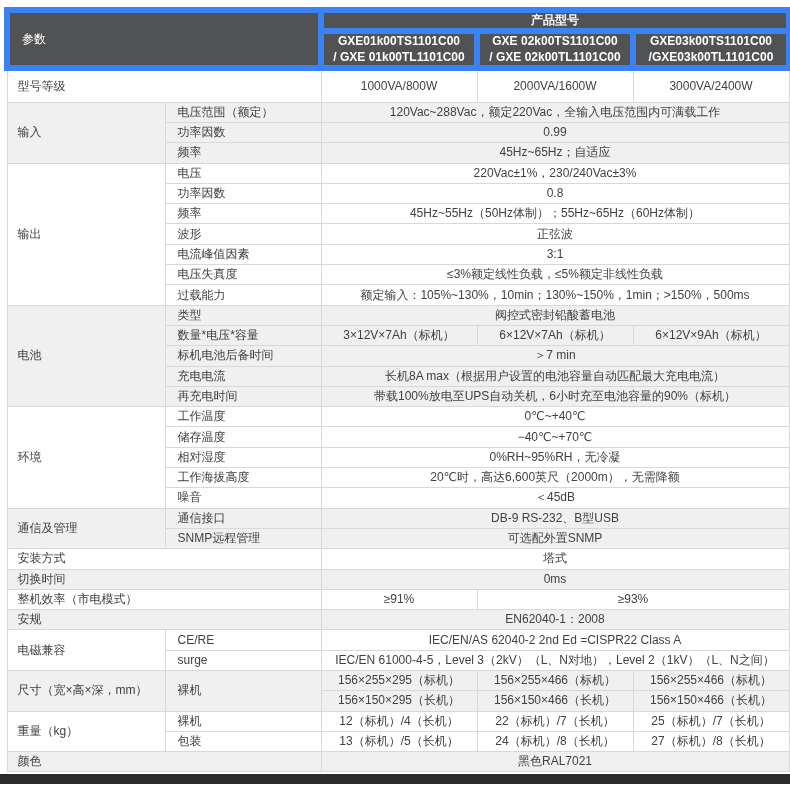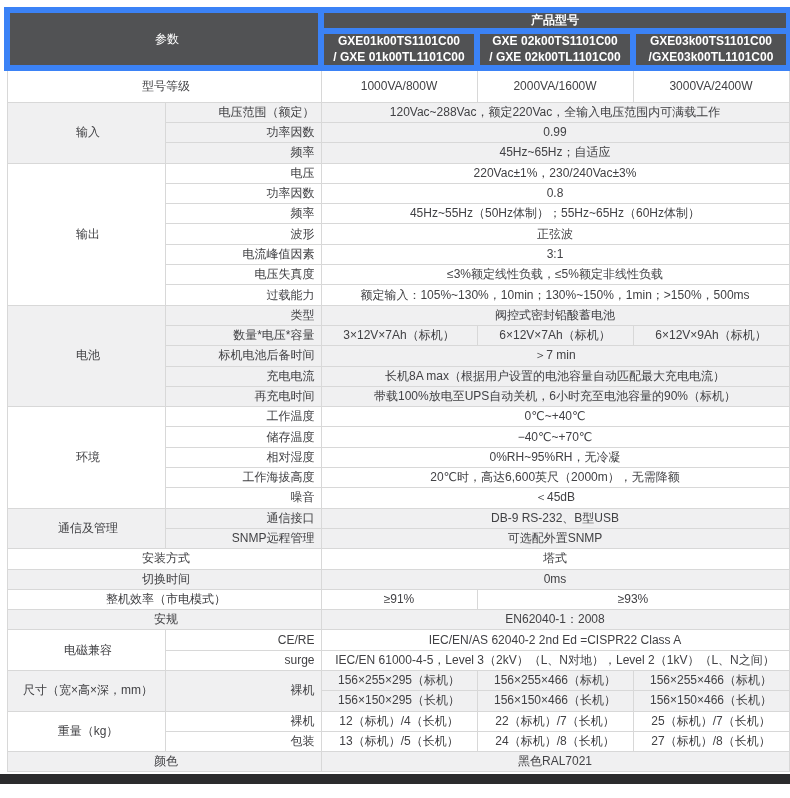--- a/index.html
+++ b/index.html
@@ -3,22 +3,22 @@
 <meta charset="utf-8">
 <style>
   html,body{margin:0;padding:0;background:#ffffff;}
   body{width:790px;font-family:"Liberation Sans","DejaVu Sans",sans-serif;color:#414144;}
   .wrap{padding:7px 4px 0 4px;}
   table.spec{border-collapse:collapse;width:782px;table-layout:fixed;}
   td{border:1px solid #d8d8d8;font-size:12px;padding:0 6px;text-align:center;vertical-align:middle;line-height:1.25;overflow:hidden;white-space:nowrap;}
   tr{height:20.3px;}
   tr.hdr1{height:18px;} tr.hdr2{height:35px;} tr.rating{height:34px;}
   td.dark{background:#515254;color:#ffffff;border:6px solid #3b82f6;}
-  td.lbl{text-align:center;padding-left:10px;}
-  td.sub{text-align:right;padding-left:12px;}
+  td.lbl{text-align:left;padding-left:10px;}
+  td.sub{text-align:left;padding-left:12px;}
   tr.g td{background:#f0f0f1;}
   tr.w td{background:#ffffff;}
   td.dark.lbl{padding-left:12px;}
   .bold{font-weight:bold;}
   .model{font-weight:bold;font-size:12px;line-height:1.3;}
   .bottom-bar{width:790px;height:10px;background:#2b2b2d;margin-top:2px;}
 </style>
 </head>
 <body>
 

